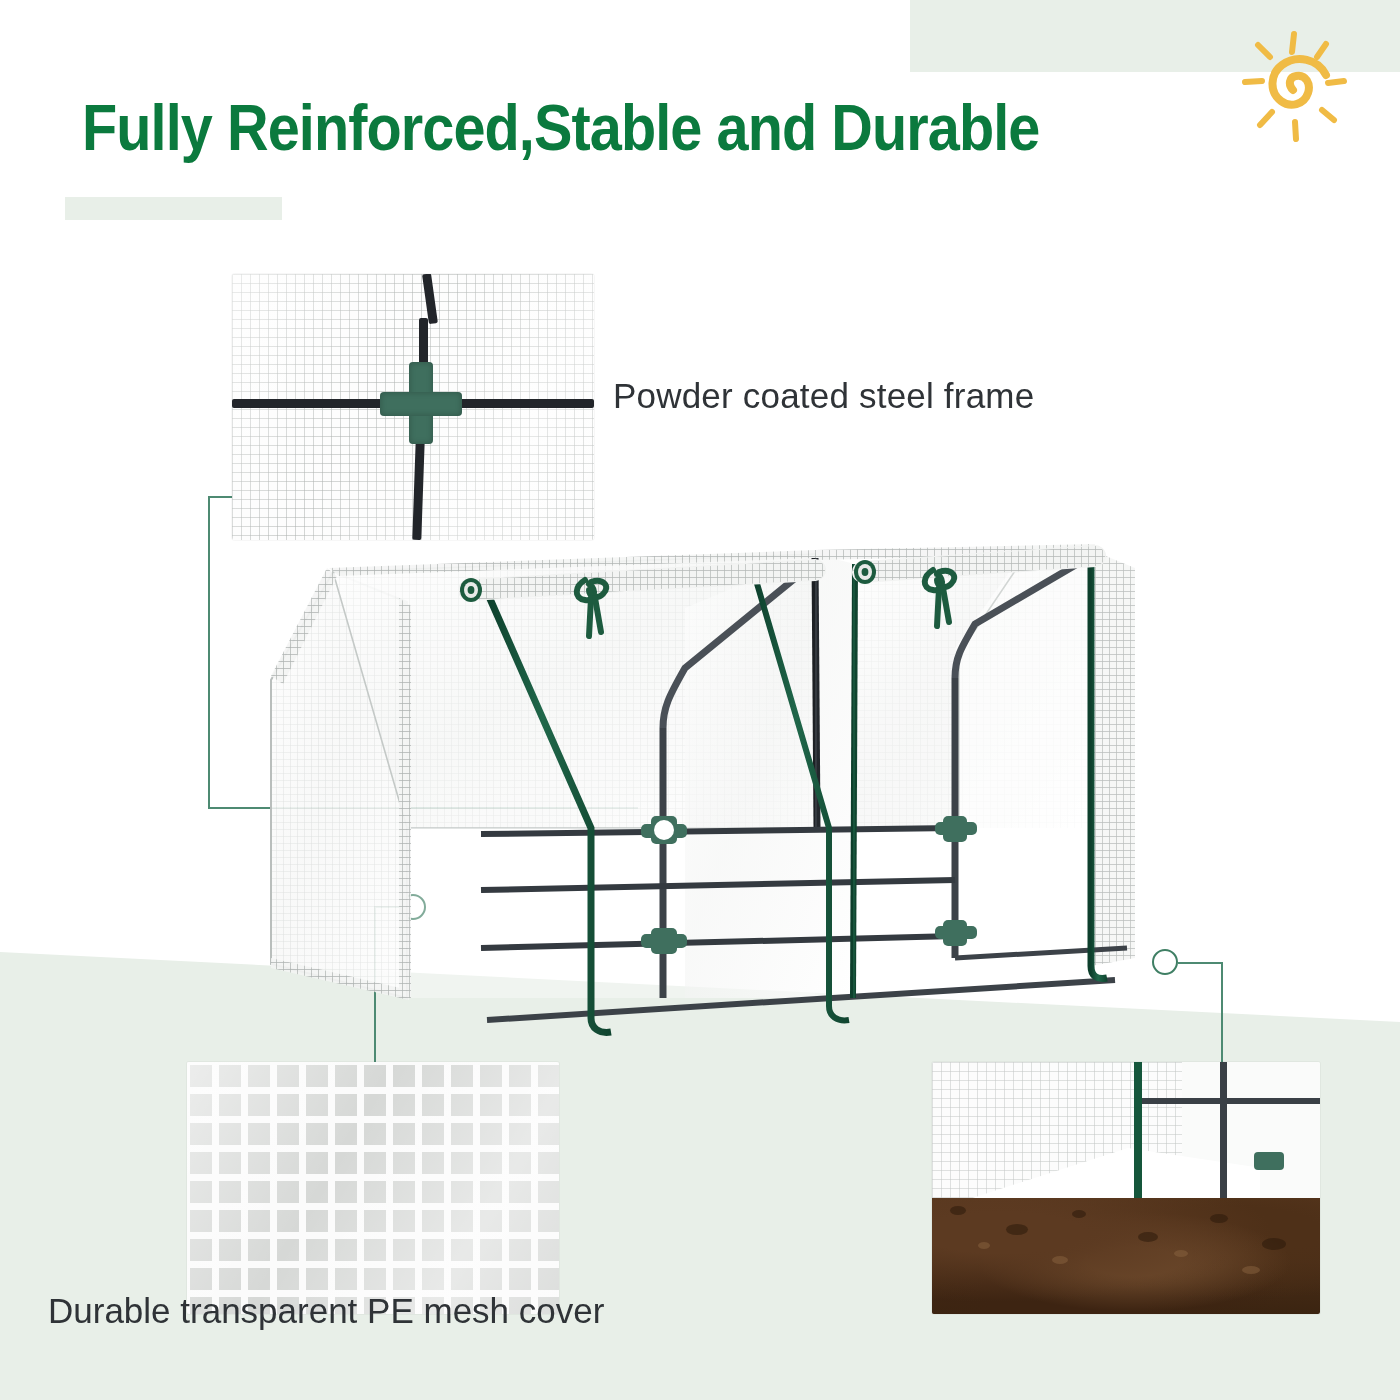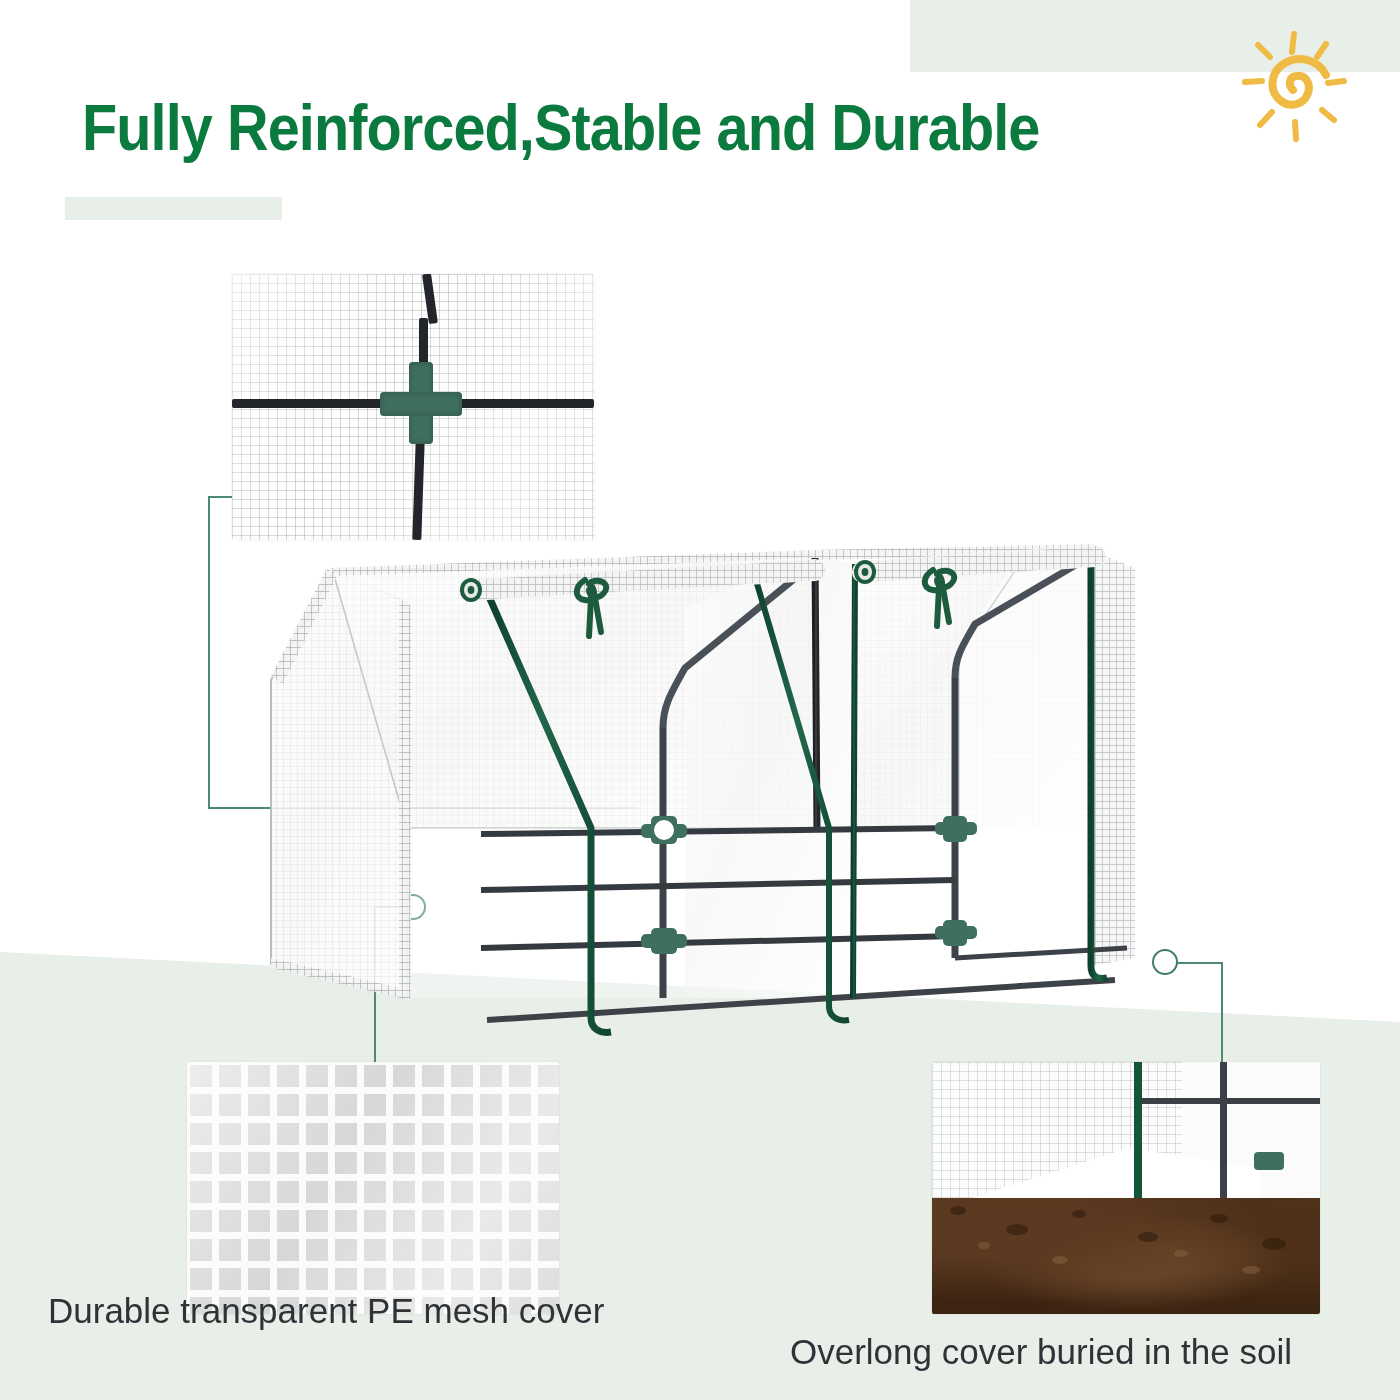--- a/index.html
+++ b/index.html
@@ -364,16 +364,16 @@
       <div class="soil-speck" style="left:206px;top:34px;width:20px;height:10px;"></div>
       <div class="soil-speck" style="left:278px;top:16px;width:18px;height:9px;"></div>
       <div class="soil-speck" style="left:330px;top:40px;width:24px;height:12px;"></div>
       <div class="soil-light" style="left:46px;top:44px;width:12px;height:7px;"></div>
       <div class="soil-light" style="left:120px;top:58px;width:16px;height:8px;"></div>
       <div class="soil-light" style="left:242px;top:52px;width:14px;height:7px;"></div>
       <div class="soil-light" style="left:310px;top:68px;width:18px;height:8px;"></div>
     </div>
   </div>
 
+  <div class="label label-frame">Powder coated steel frame</div>
   <div class="caption cap-left">Durable transparent PE mesh cover</div>
-  <div class="caption cap-right">Overlong cover buried in the soil</div>
 
 </div>
 
 </body></html>

